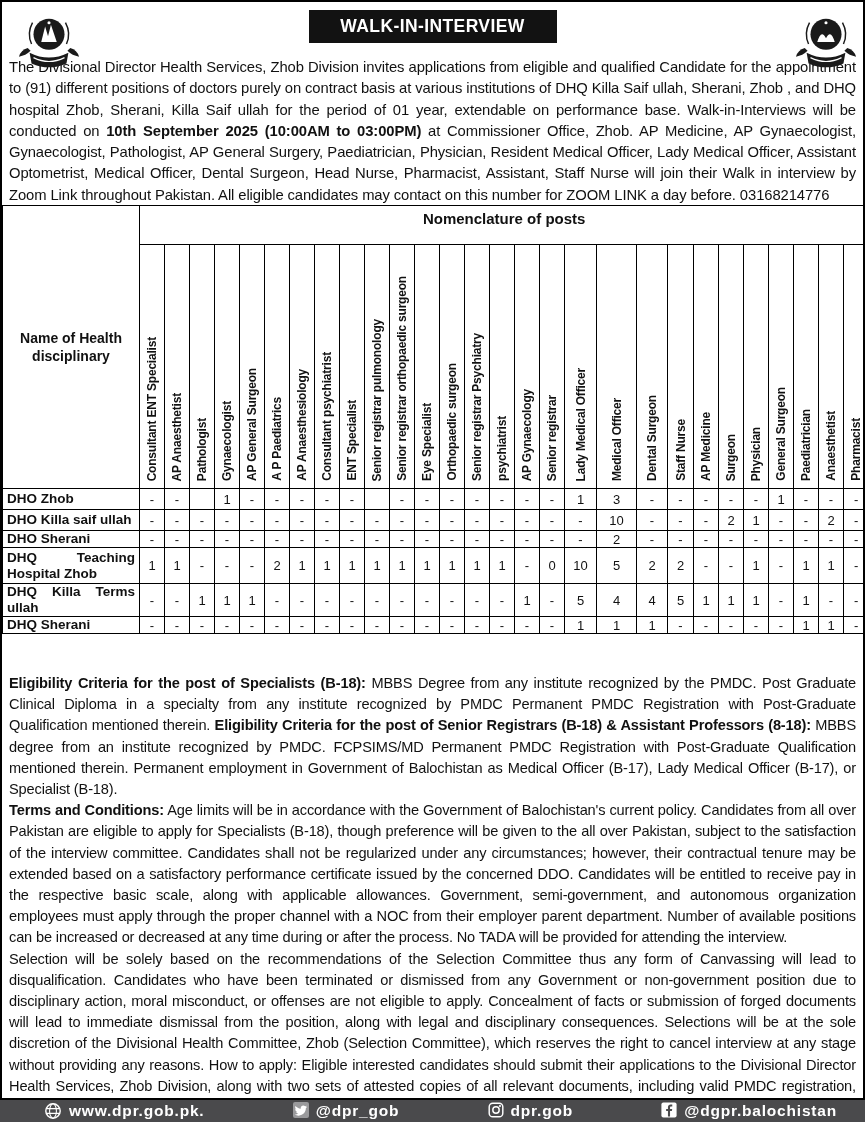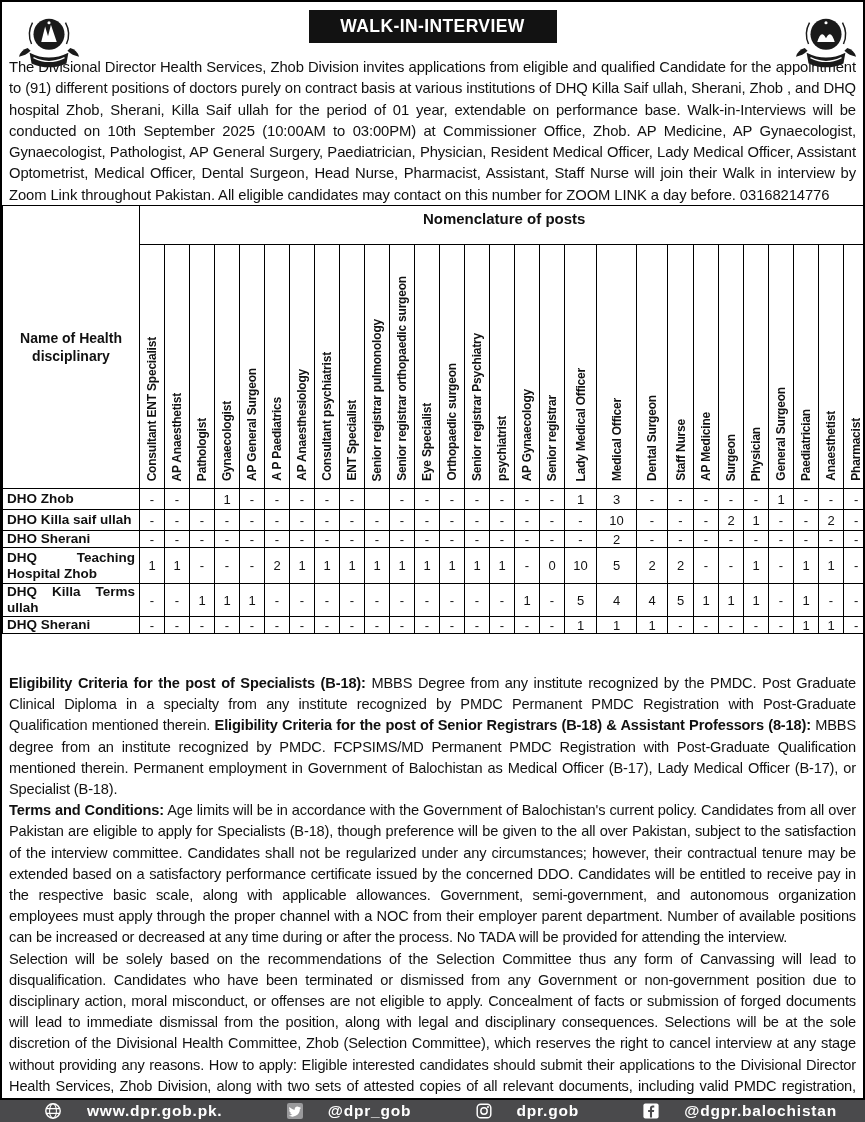--- a/index.html
+++ b/index.html
@@ -11,21 +11,21 @@
   .header-row{position:relative;height:45px;}
   .banner{margin:8px auto 0;width:248px;height:33px;background:#121212;color:#fff;
           display:flex;align-items:center;justify-content:center;
           font-weight:bold;font-size:17.5px;letter-spacing:.4px;}
   .logo{position:absolute;top:3px;width:66px;height:64px;}
   .logo.left{left:14px;} .logo.right{right:4px;}
 
   
   .intro{height:150px;overflow:hidden;padding:2px 7px 0;box-sizing:border-box;
          font-size:14.8px;line-height:21.3px;text-align:justify;letter-spacing:-.1px;}
-  .intro b{font-weight:normal;}
+  .intro b{font-weight:bold;}
 
   
   table{width:100%;border-collapse:collapse;table-layout:fixed;}
   th,td{border:1.5px solid #000;padding:0;overflow:hidden;}
   col{width:25px;}
   col:nth-child(1){width:137px;}
   col:nth-child(19){width:32px;}   
   col:nth-child(20){width:40px;}   
   col:nth-child(21){width:31px;}   
   col:nth-child(22){width:26px;}   
@@ -54,21 +54,21 @@
   .prq{position:absolute;left:20px;bottom:4px;font-weight:bold;font-size:10px;}
   .sigbox{position:absolute;right:1px;top:1px;width:266px;height:38px;background:#0e0e0e;
           color:#fff;text-align:center;box-sizing:border-box;padding-top:2px;}
   .sigbox .l1{font-weight:bold;font-size:19px;line-height:18px;}
   .sigbox .l2{font-weight:bold;font-size:10px;line-height:17px;}
 
   
   .social-bar{height:22px;background:#4a4a4c;display:flex;align-items:center;
               justify-content:space-between;padding:0 28px 0 44px;color:#fff;
               font-weight:bold;font-size:15.5px;letter-spacing:.8px;}
-  .social-item{display:flex;align-items:center;gap:25px;}
+  .social-item{display:flex;gap:7px;}
   .social-item svg{display:block;}
 </style>
 </head>
 <body>
 
 <div class="page">
   <div class="ad">
 
     <div class="header-row">
       <span class="logo left">

